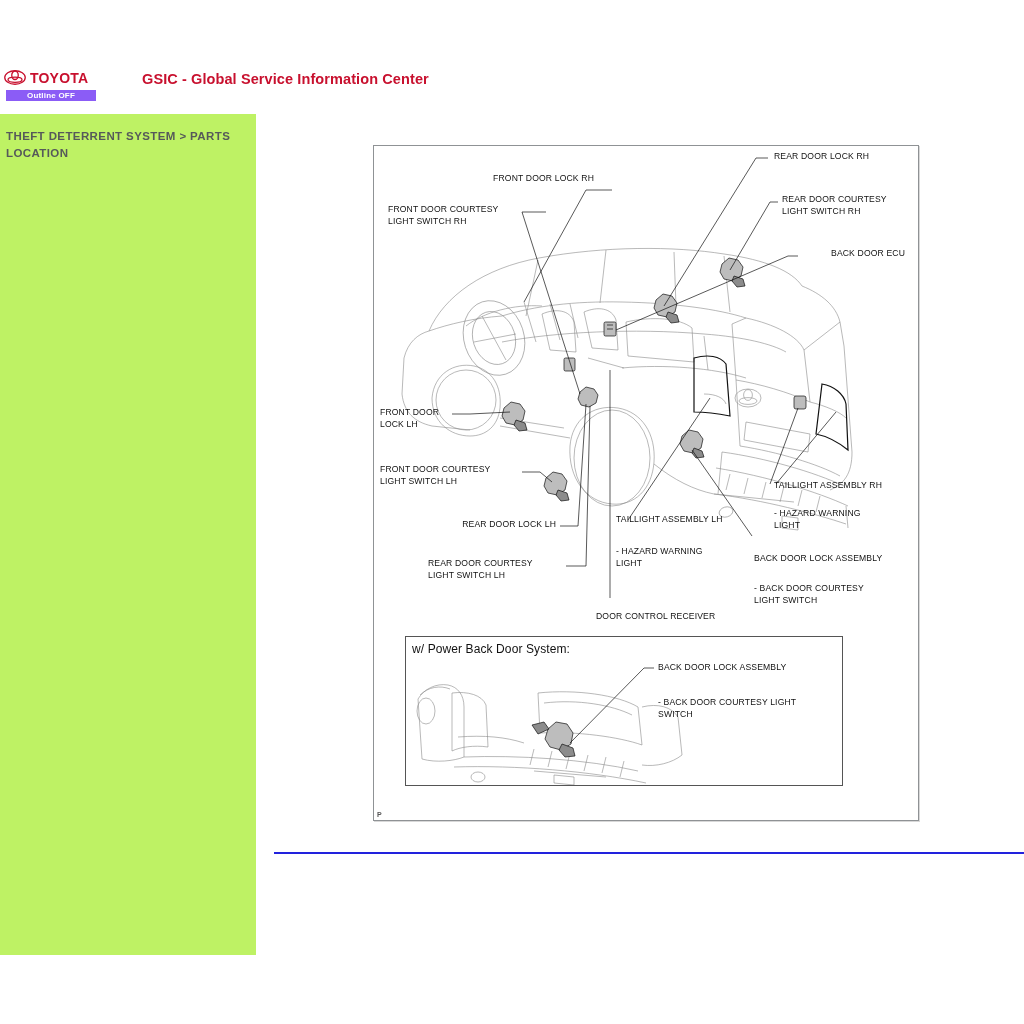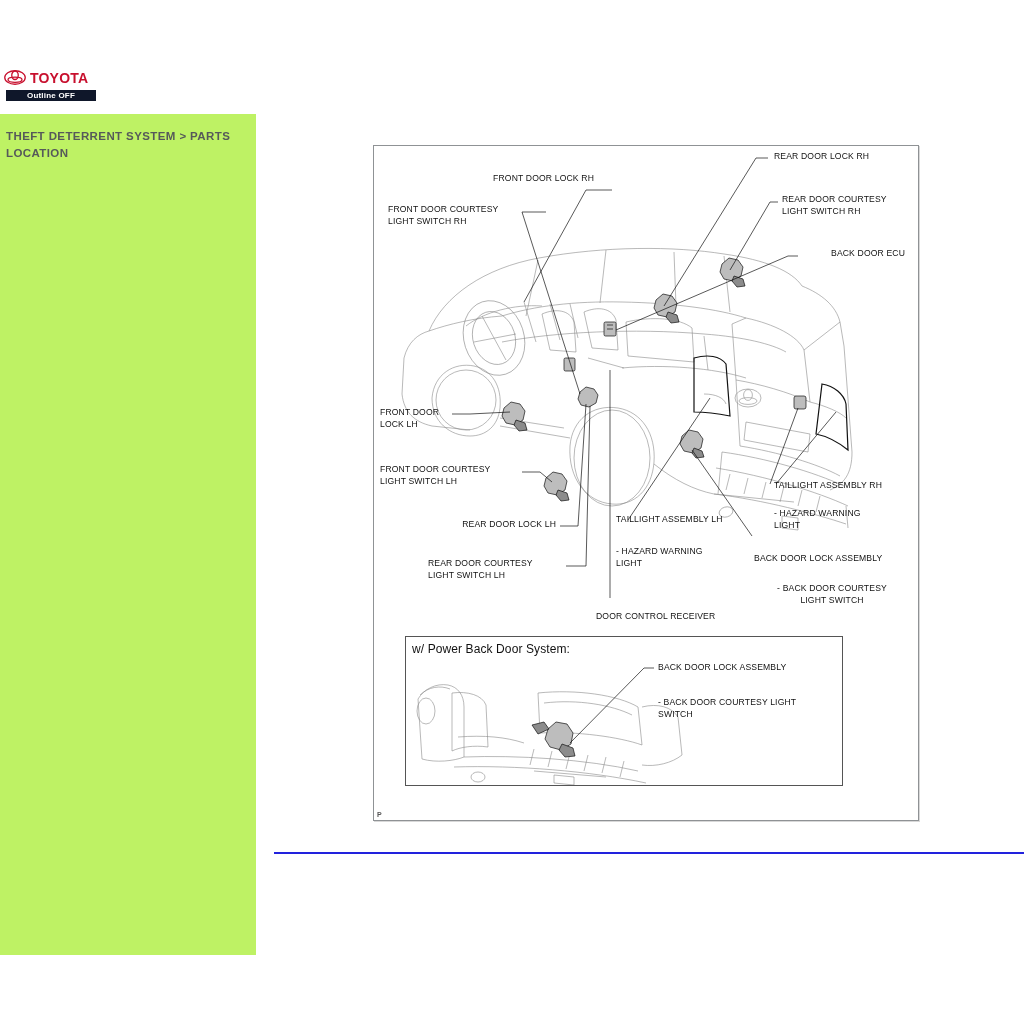--- a/index.html
+++ b/index.html
@@ -40,21 +40,21 @@
     font-weight: bold;
     color: #c8102e;
     letter-spacing: 0.2px;
     line-height: 1;
   }
 
   #outline-toggle {
     position: absolute;
     left: 6px; top: 30px;
     width: 90px; height: 11px;
-    background: #0f172a;
+    background: #8b5cf6;
     color: #ffffff;
     font-size: 8px;
     font-weight: bold;
     text-align: center;
     line-height: 11px;
     letter-spacing: 0.2px;
     cursor: pointer;
     border: 0;
   }
 
@@ -215,20 +215,21 @@
     <svg id="toyota-mark" viewBox="0 0 44 30">
       <ellipse cx="22" cy="15" rx="20.5" ry="13.5" fill="none" stroke="#c8102e" stroke-width="2.6"></ellipse>
       <ellipse cx="22" cy="10.5" rx="6.5" ry="8.5" fill="none" stroke="#c8102e" stroke-width="2.6"></ellipse>
       <ellipse cx="22" cy="19.5" rx="14" ry="5.2" fill="none" stroke="#c8102e" stroke-width="2.6"></ellipse>
     </svg>
     <span id="brand-text">TOYOTA</span>
   </div>
 
   <div id="outline-toggle">Outline OFF</div>
 
+  <div id="app-title">GSIC - Global Service Information Center</div>
 
   <div class="nav-btn" id="nav-top">Top</div>
   <div class="nav-btn" id="nav-back">Back</div>
   <div class="nav-btn" id="nav-new">New</div>
 
   <div id="model-badge">
     <span>SEQUOIA / UCK60, 65</span>
     <span class="ml2">UCK60, 65</span>
   </div>
 
@@ -453,21 +454,21 @@
 
     <div class="lbl" style="left:242px; top:368px; width:160px;">TAILLIGHT ASSEMBLY LH</div>
     <div class="lbl" style="left:242px; top:400px; width:126px;">- HAZARD WARNING
 LIGHT</div>
     <div class="lbl" style="left:222px; top:465px; width:180px;">DOOR CONTROL RECEIVER</div>
 
     <div class="lbl" style="left:400px; top:334px; width:146px;">TAILLIGHT ASSEMBLY RH</div>
     <div class="lbl" style="left:400px; top:362px; width:126px;">- HAZARD WARNING
 LIGHT</div>
     <div class="lbl" style="left:380px; top:407px; width:170px;">BACK DOOR LOCK ASSEMBLY</div>
-    <div class="lbl" style="left:380px; top:437px; width:156px;text-align:center;">- BACK DOOR COURTESY
+    <div class="lbl" style="left:380px; top:437px; width:156px;">- BACK DOOR COURTESY
 LIGHT SWITCH</div>
 
     <div id="inset-frame">
       <div id="inset-caption">w/ Power Back Door System:</div>
 
       <svg width="436" height="148" viewBox="0 0 436 148" style="position:absolute;left:0;top:0;">
         <g class="thin">
 
           <path d="M12 62 C 18 52, 30 46, 42 48 C 52 50, 58 58, 58 70 L 58 120
                    C 48 124, 30 126, 16 122 Z"></path>

